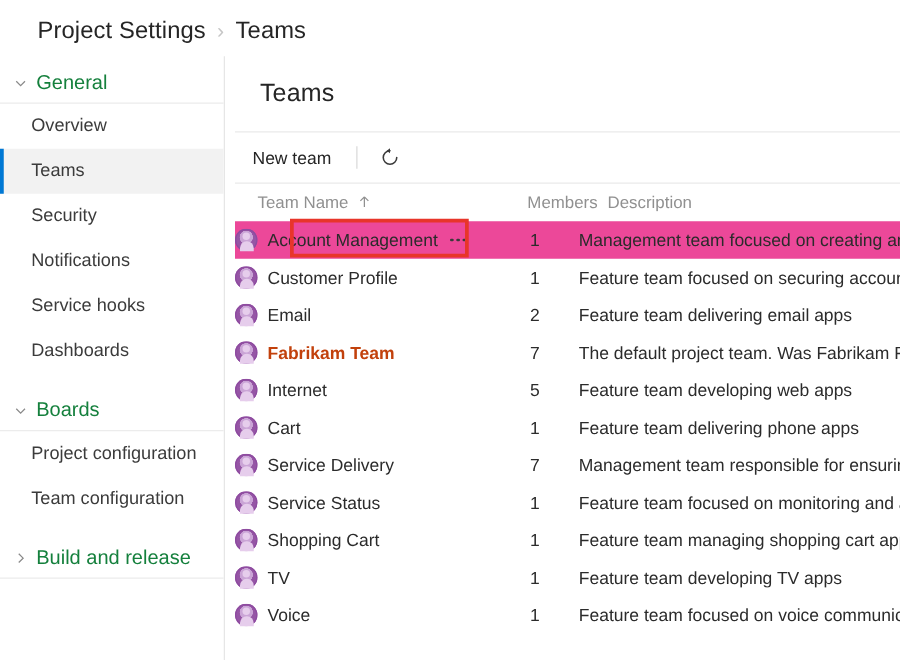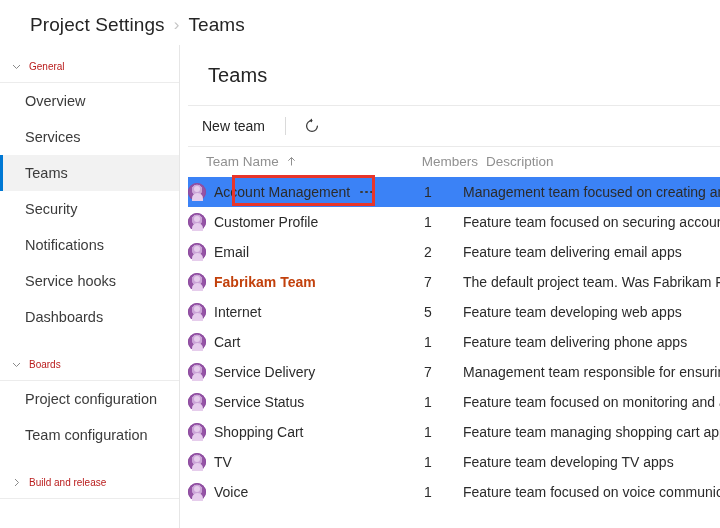--- a/index.html
+++ b/index.html
@@ -61,22 +61,22 @@
     border-right: 1px solid #e6e6e6;
     background: #ffffff;
     overflow: hidden;
   }
   .side-group-head {
     position: relative;
     height: 32px;
     display: flex;
     align-items: center;
     padding-left: 8px;
-    font-size: 10px;
-    color: #b91c1c;
+    font-size: 16px;
+    color: #15803d;
     border-bottom: 1px solid #ececec;
     cursor: pointer;
     box-sizing: border-box;
   }
   .side-group-head.first { margin-top: 6px; }
   .chev {
     width: 16px;
     height: 16px;
     display: inline-flex;
     align-items: center;
@@ -184,21 +184,21 @@
   }
   .t-row {
     display: flex;
     align-items: center;
     height: 30px;
     font-size: 14px;
     color: #2b2b2b;
     position: relative;
     cursor: pointer;
   }
-  .t-row.hover { background: #3b82f6; }
+  .t-row.hover { background: #ec4899; }
 
   .c-name {
     width: 205px;
     flex: 0 0 205px;
     display: flex;
     align-items: center;
     overflow: hidden;
     white-space: nowrap;
   }
   .c-members {
@@ -304,23 +304,20 @@
       <div class="side-group-head first">
         <span class="chev">
           <svg width="11" height="11" viewBox="0 0 11 11">
             <path d="M2 4 L5.5 7.5 L9 4" fill="none" stroke="#8a8a8a" stroke-width="1"></path>
           </svg>
         </span>
         <span class="side-group-label">General</span>
       </div>
       <div class="side-item">
         <span>Overview</span>
-      </div>
-      <div class="side-item">
-        <span>Services</span>
       </div>
       <div class="side-item selected">
         <span>Teams</span>
       </div>
       <div class="side-item">
         <span>Security</span>
       </div>
       <div class="side-item">
         <span>Notifications</span>
       </div>

